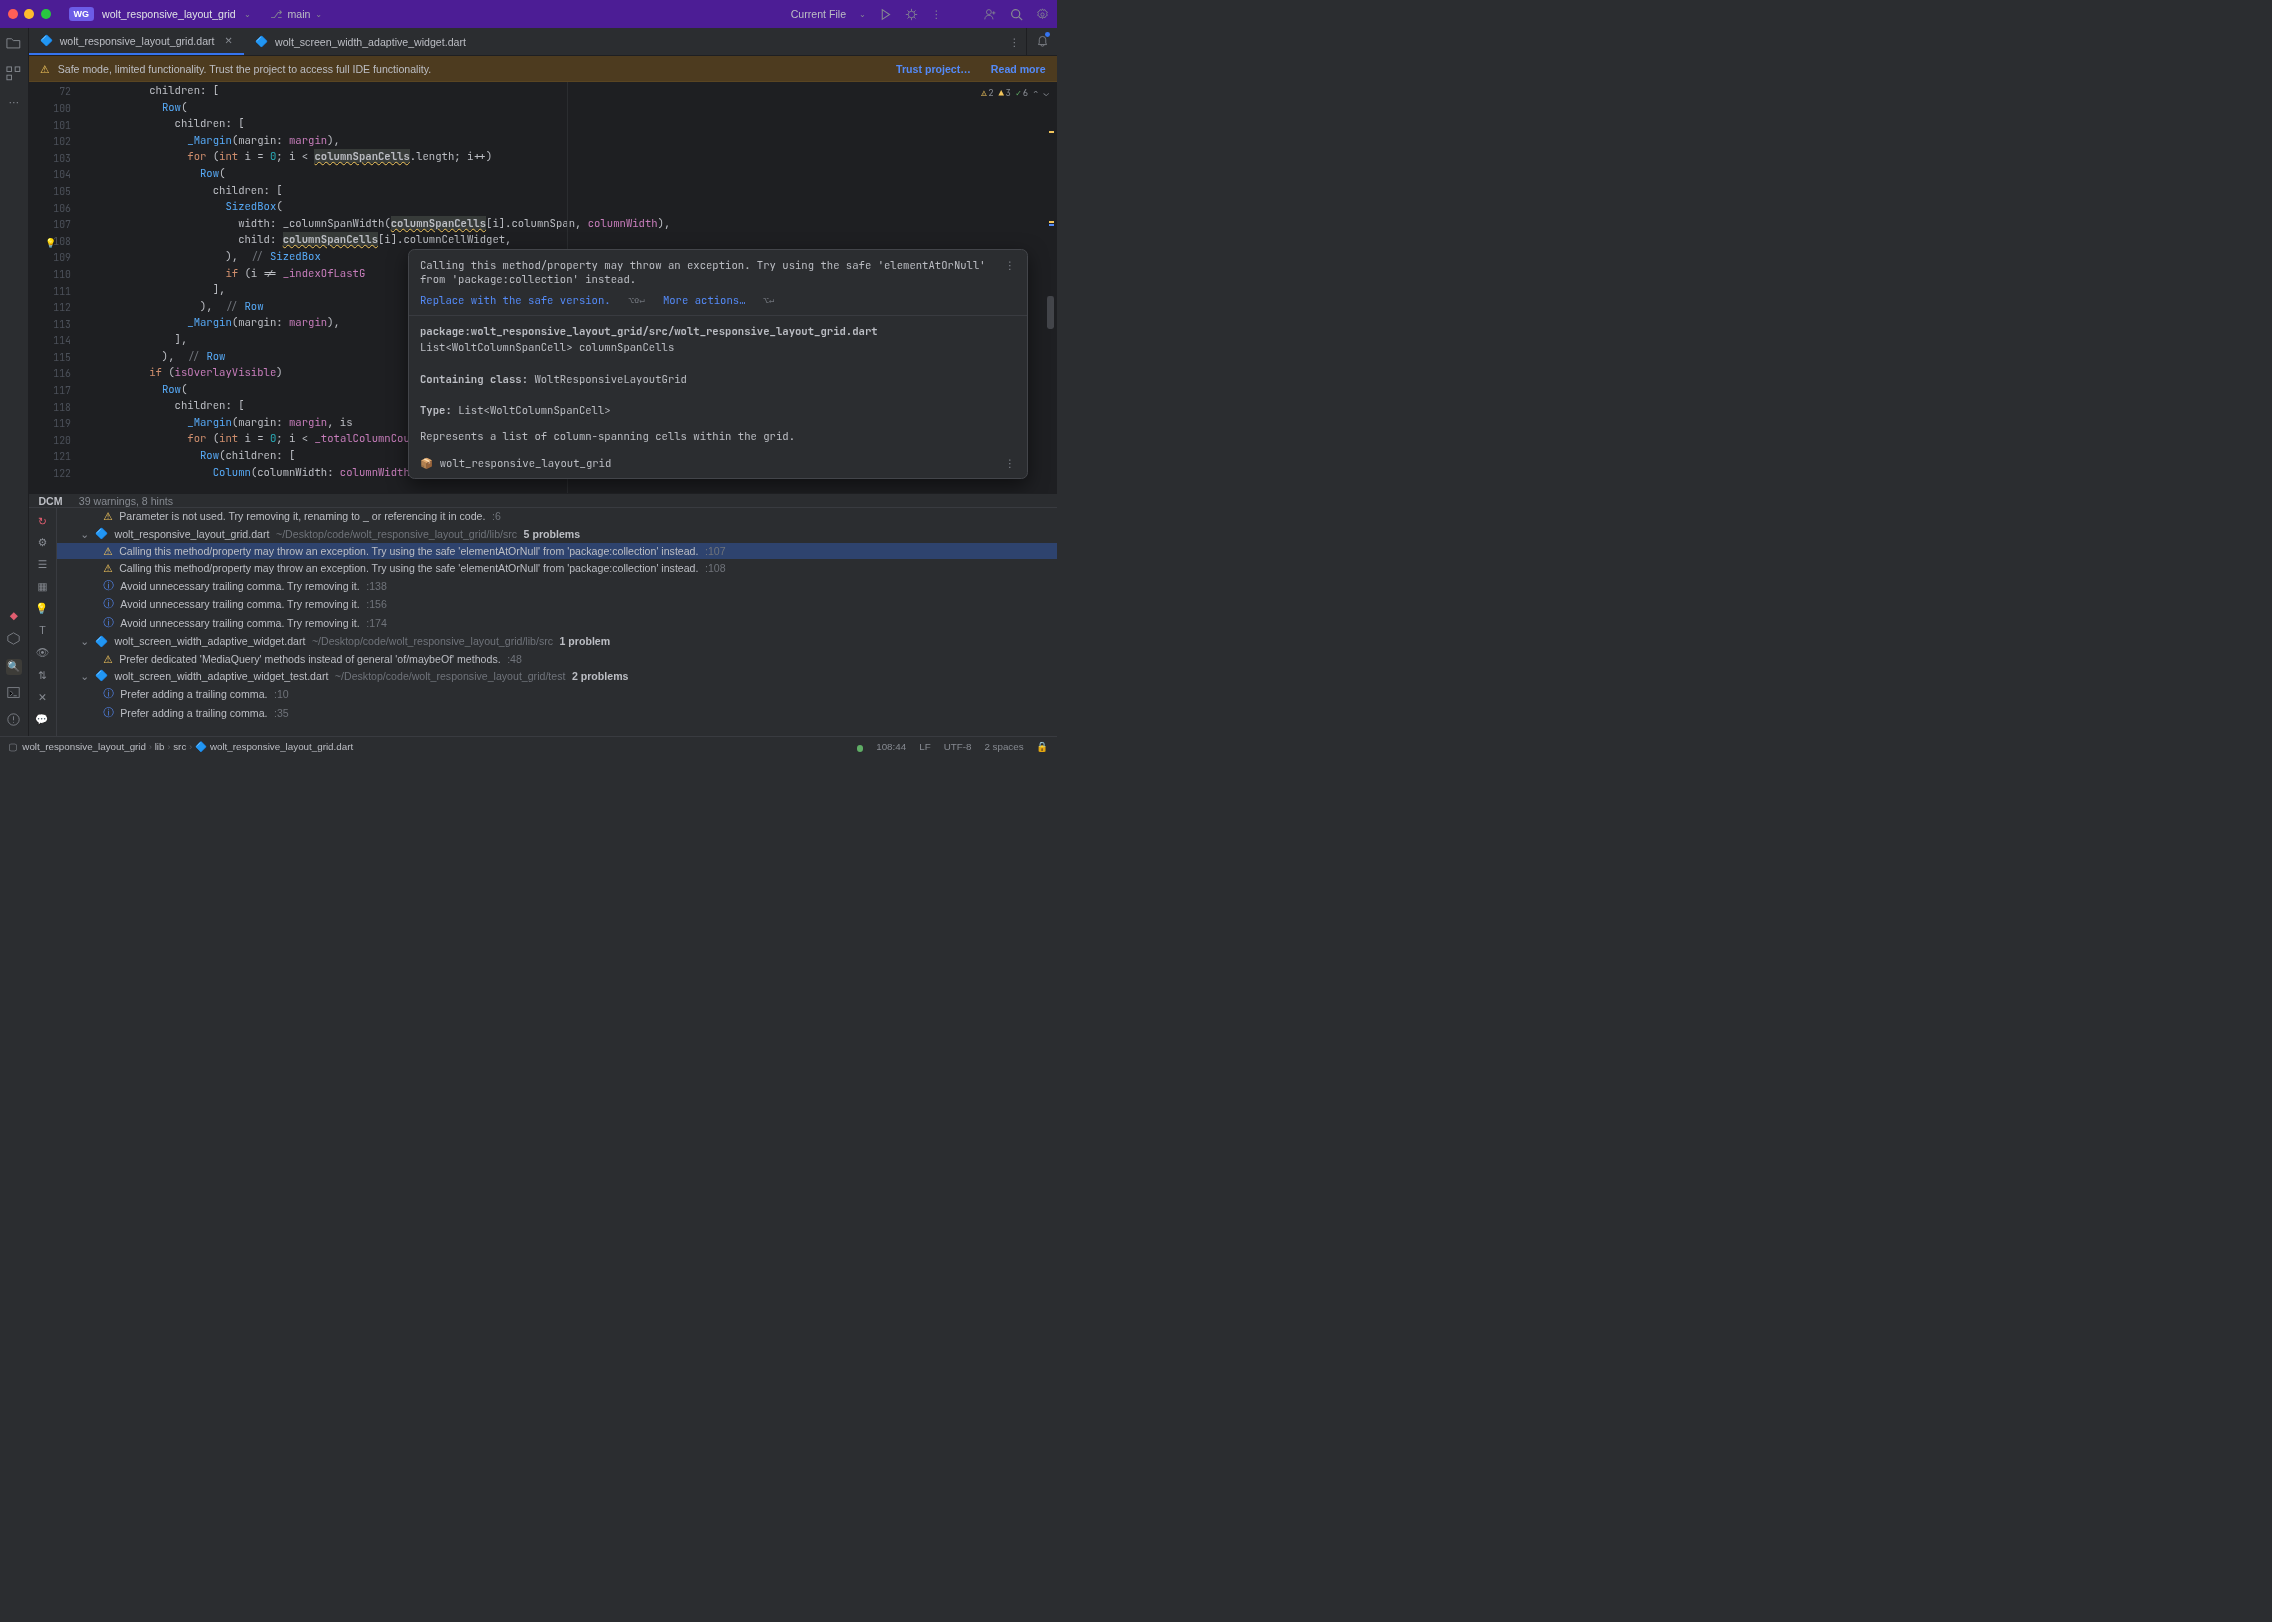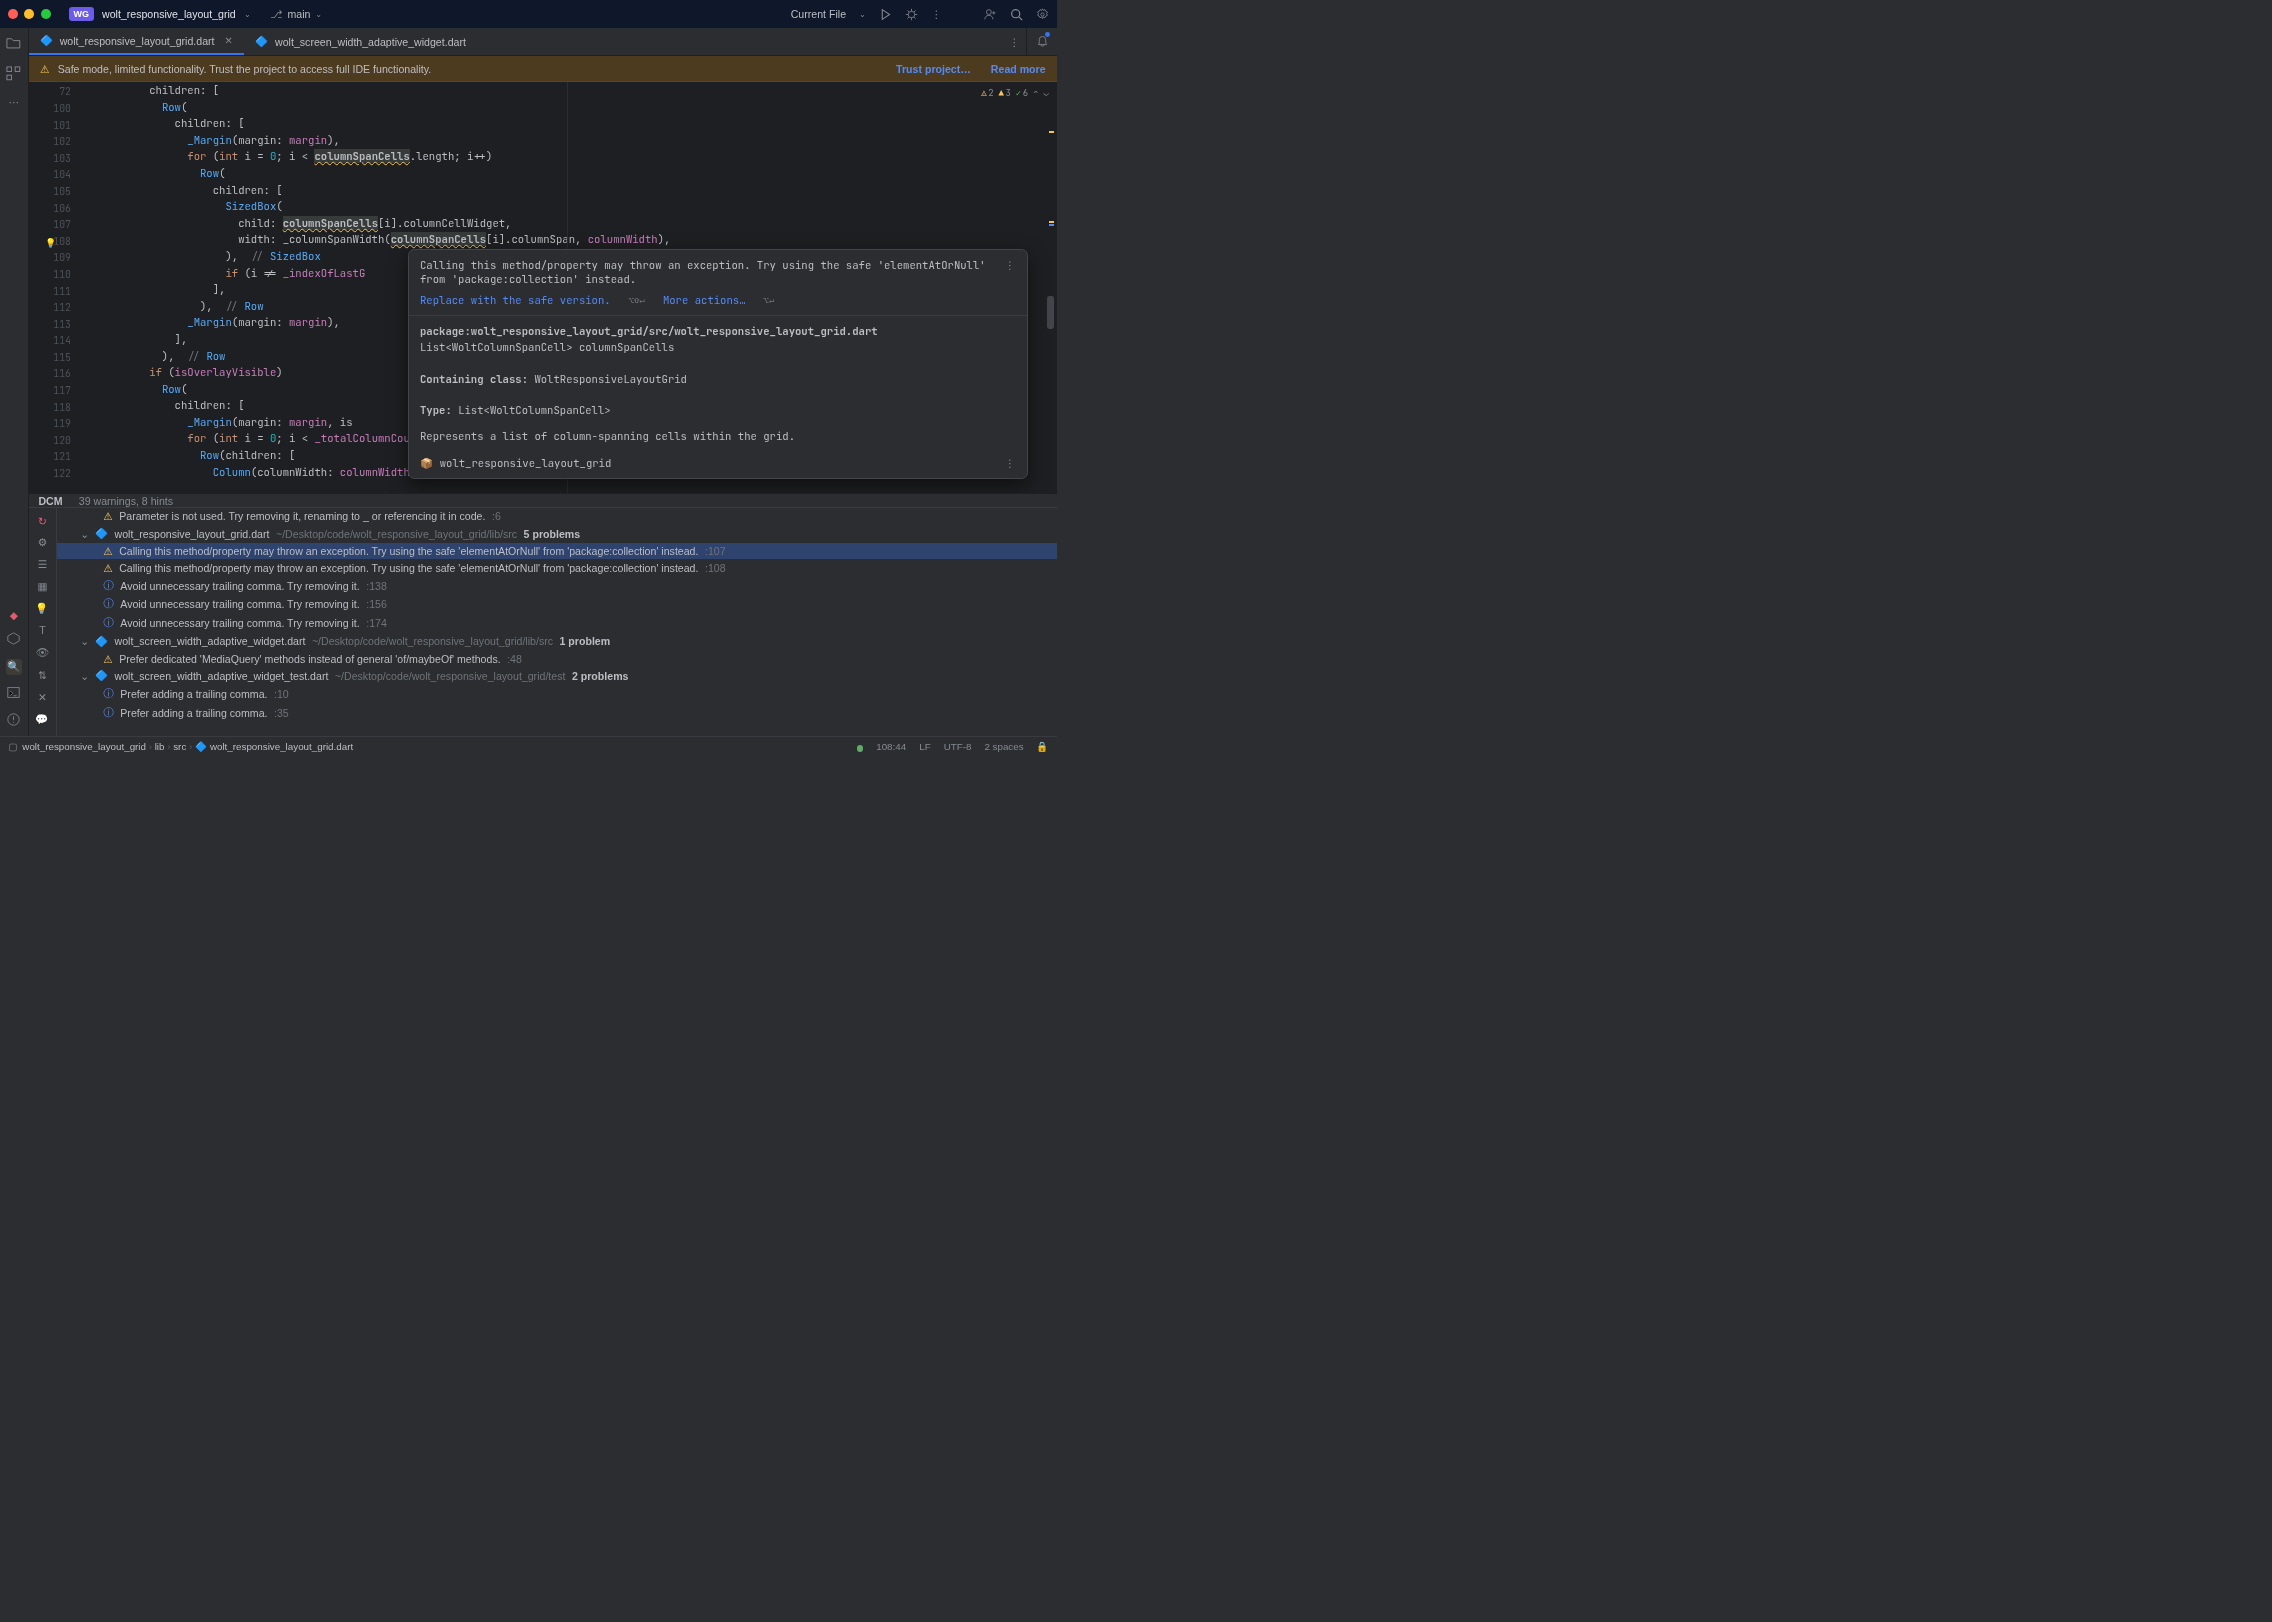--- a/index.html
+++ b/index.html
@@ -7,21 +7,21 @@
   font-family: -apple-system, BlinkMacSystemFont, "Segoe UI", sans-serif;
   background: #2b2d30;
   color: #bcbec4;
   font-size: 10.6px;
   overflow: hidden;
   width: 1057px;
   height: 755px;
 }
 .titlebar {
   height: 28px;
-  background: #0f172a;
+  background: #4c1d95;
   display: flex;
   align-items: center;
   padding: 0 8.2px;
   gap: 8.2px;
 }
 .traffic-lights { display: flex; gap: 6.5px; }
 .traffic-light { width: 9.8px; height: 9.8px; border-radius: 50%; }
 .tl-red { background: #ff5f57; }
 .tl-yellow { background: #febc2e; }
 .tl-green { background: #28c840; }
@@ -317,22 +317,22 @@
         </div>
         <div id="code-lines">
             <div class="code-line">          children: [</div>
             <div class="code-line">            <span class="fn">Row</span>(</div>
             <div class="code-line">              children: [</div>
             <div class="code-line">                <span class="fn">_Margin</span>(margin: <span class="str">margin</span>),</div>
             <div class="code-line">                <span class="kw">for</span> (<span class="kw">int</span> i = <span class="num">0</span>; i &lt; <span class="hl warn-ul">columnSpanCells</span>.length; i++)</div>
             <div class="code-line">                  <span class="fn">Row</span>(</div>
             <div class="code-line">                    children: [</div>
             <div class="code-line">                      <span class="fn">SizedBox</span>(</div>
+            <div class="code-line">                        width: _columnSpanWidth(<span class="hl warn-ul">columnSpanCells</span>[i].columnSpan, <span class="str">columnWidth</span>),</div>
             <div class="code-line">                        child: <span class="hl warn-ul">columnSpanCells</span>[i].columnCellWidget,</div>
-            <div class="code-line">                        width: _columnSpanWidth(<span class="hl warn-ul">columnSpanCells</span>[i].columnSpan, <span class="str">columnWidth</span>),</div>
             <div class="code-line">                      ),  <span class="hint">// <span class="fn">SizedBox</span></span></div>
             <div class="code-line">                      <span class="kw">if</span> (i != <span class="str">_indexOfLastG</span></div>
             <div class="code-line">                    ],</div>
             <div class="code-line">                  ),  <span class="hint">// <span class="fn">Row</span></span></div>
             <div class="code-line">                <span class="fn">_Margin</span>(margin: <span class="str">margin</span>),</div>
             <div class="code-line">              ],</div>
             <div class="code-line">            ),  <span class="hint">// <span class="fn">Row</span></span></div>
             <div class="code-line">          <span class="kw">if</span> (<span class="str">isOverlayVisible</span>)</div>
             <div class="code-line">            <span class="fn">Row</span>(</div>
             <div class="code-line">              children: [</div>

